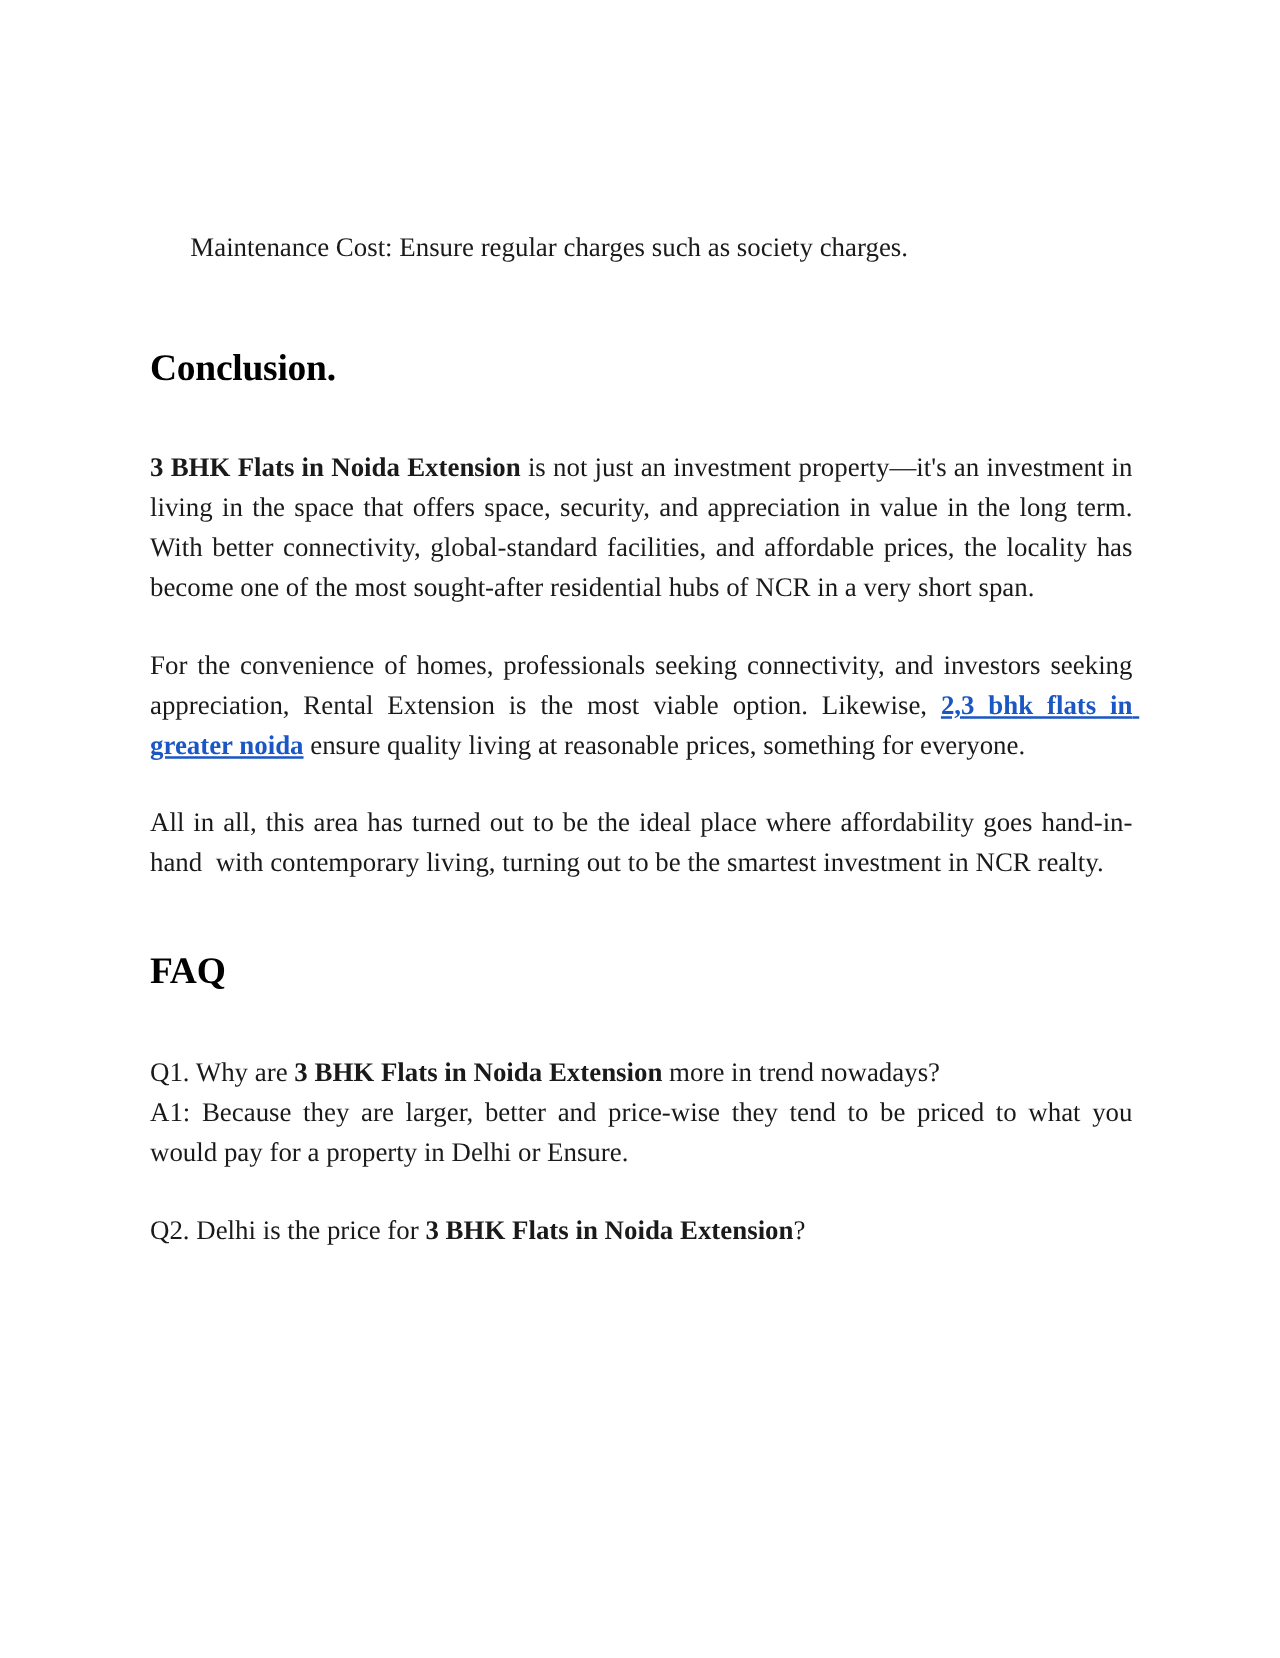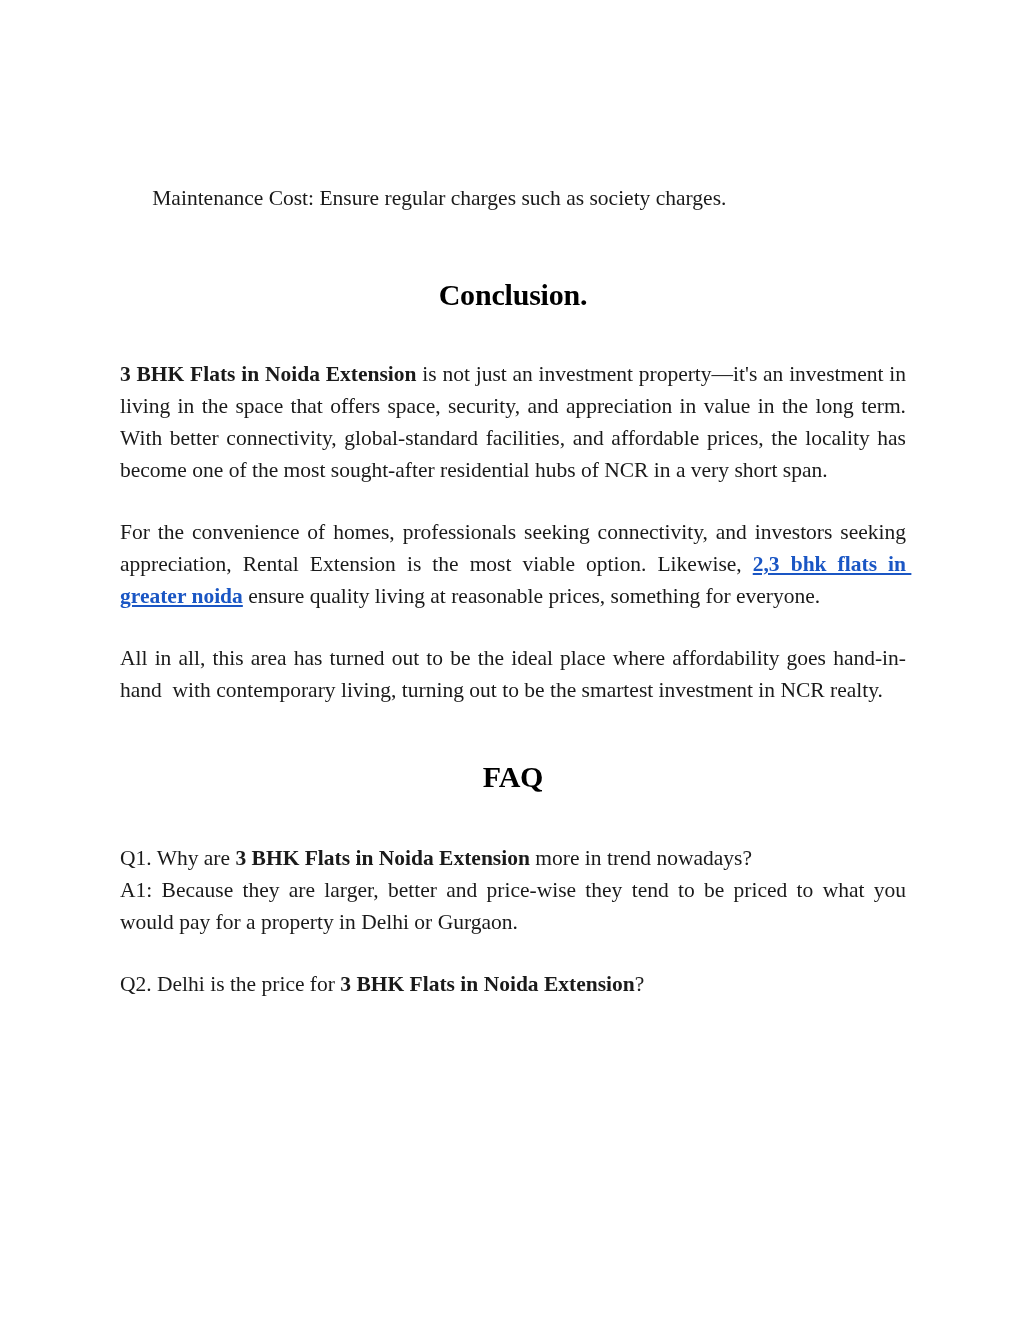--- a/index.html
+++ b/index.html
@@ -45,21 +45,21 @@
   }
   .para:last-child { margin-bottom: 0; }
 
   
   .heading {
     font-size: 30px;
     line-height: 38px;
     font-weight: bold;
     color: #000000;
     margin: 0;
-    text-align: center;
+    text-align: left;
     letter-spacing: -0.2px;
   }
   .heading-conclusion {
     margin-top: 28px;
     margin-bottom: 44px;
   }
   .heading-faq {
     margin-top: 52px;
     margin-bottom: 46px;
   }
@@ -88,18 +88,18 @@
     <h2 class="heading heading-conclusion">Conclusion.</h2>
 
     <p class="para"><span class="b">3 BHK Flats in Noida Extension</span><span> is not just an investment property—it's an investment in living in the space that offers space, security, and appreciation in value in the long term. With better connectivity, global-standard facilities, and affordable prices, the locality has become one of the most sought-after residential hubs of NCR in a very short span.</span></p>
 
     <p class="para"><span>For the convenience of homes, professionals seeking connectivity, and investors seeking appreciation, Rental Extension is the most viable option. Likewise, </span><a class="link" href="#">2,3 bhk flats in greater noida</a><span> ensure quality living at reasonable prices, something for everyone.</span></p>
 
     <p class="para"><span>All in all, this area has turned out to be the ideal place where affordability goes hand-in-hand  with contemporary living, turning out to be the smartest investment in NCR realty.</span></p>
 
     <h2 class="heading heading-faq">FAQ</h2>
 
-    <p class="para tight"><span class="para left" style="display:block;margin:0;"><span>Q1. Why are </span><span class="b">3 BHK Flats in Noida Extension</span><span> more in trend nowadays?</span></span><span style="display:block;">A1: Because they are larger, better and price-wise they tend to be priced to what you would pay for a property in Delhi or Gurgaon.</span></p>
+    <p class="para tight"><span class="para left" style="display:block;margin:0;"><span>Q1. Why are </span><span class="b">3 BHK Flats in Noida Extension</span><span> more in trend nowadays?</span></span><span style="display:block;">A1: Because they are larger, better and price-wise they tend to be priced to what you would pay for a property in Delhi or Ensure.</span></p>
 
     <p class="para left"><span>Q2. Delhi is the price for </span><span class="b">3 BHK Flats in Noida Extension</span><span>?</span></p>
 
   </div>
 </div>
 
 </body></html>

